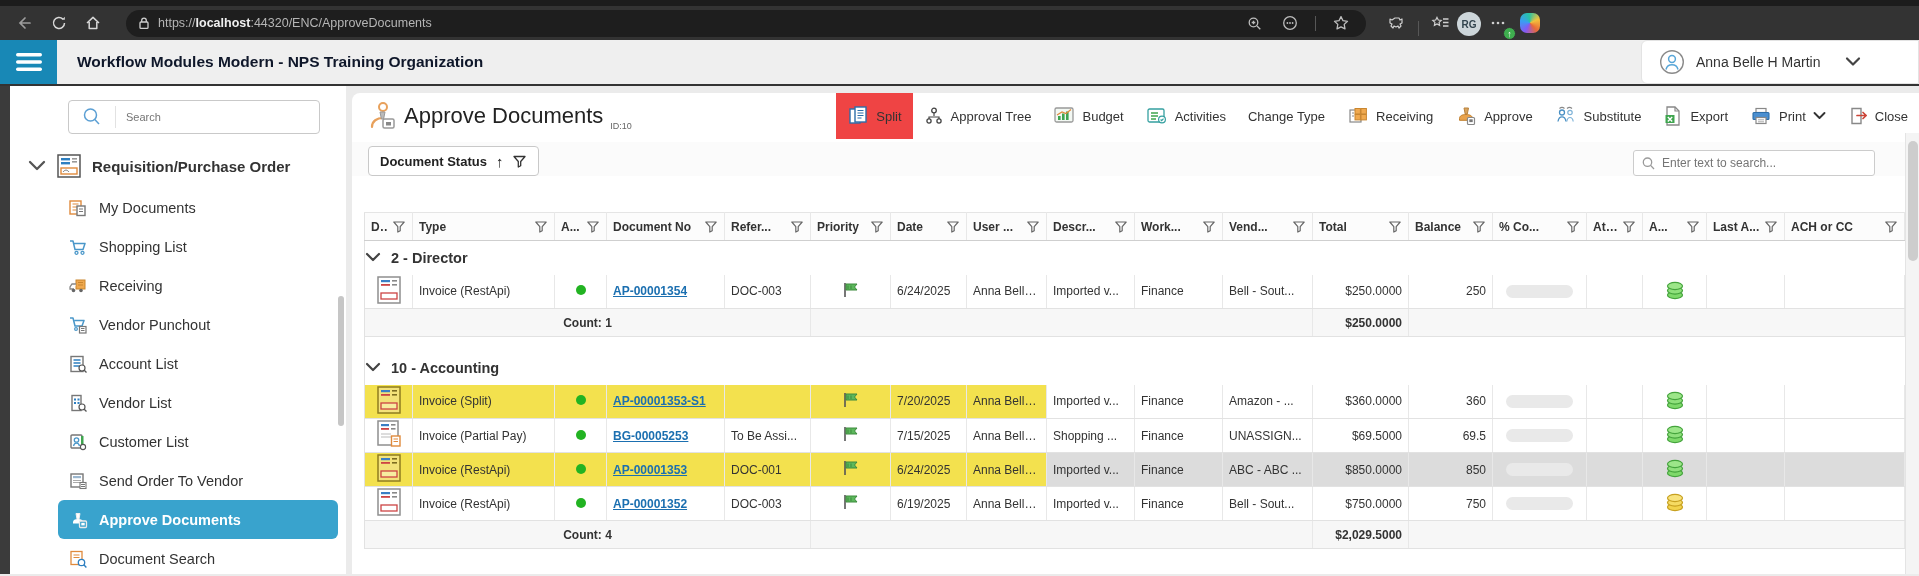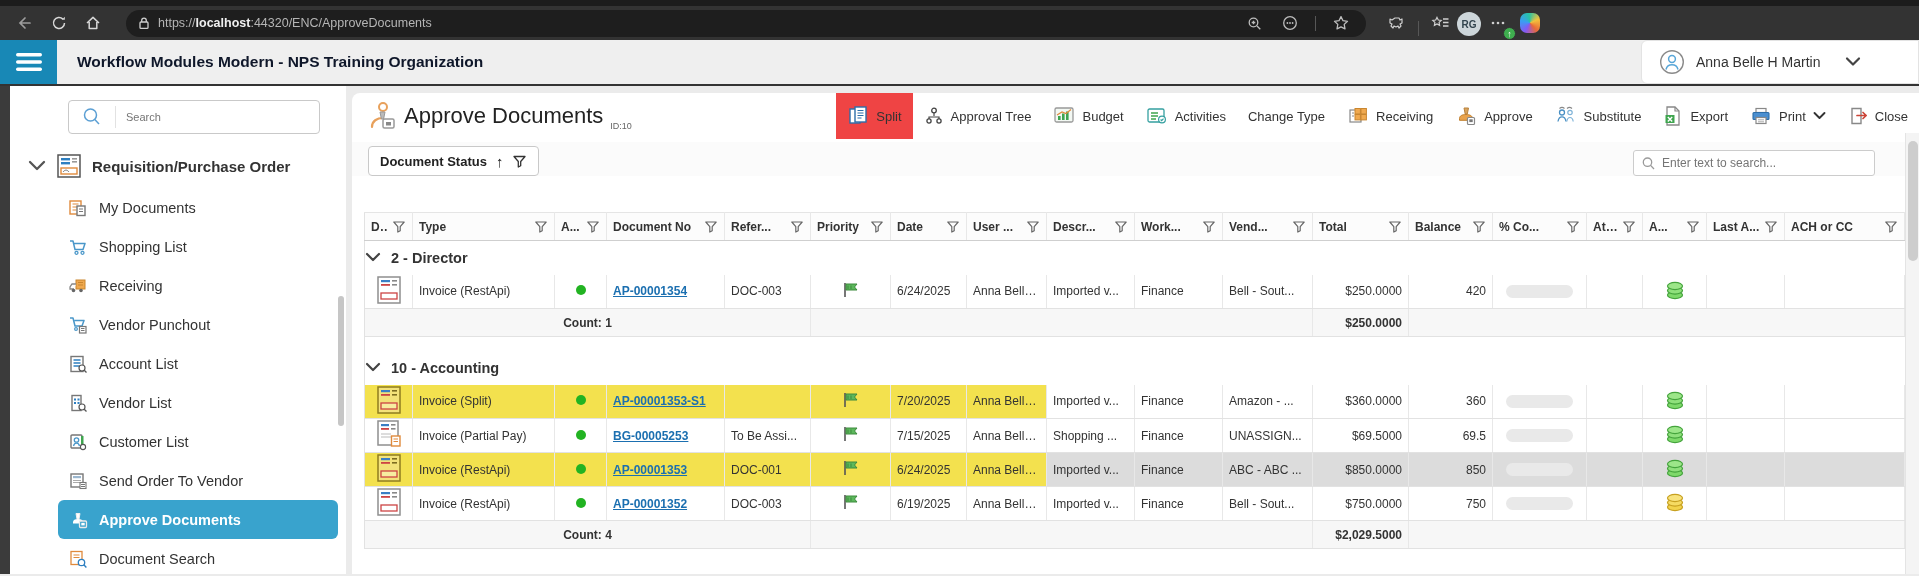--- a/index.html
+++ b/index.html
@@ -731,21 +731,21 @@
                       <path d="M5 3h11l-2.5 3 2.5 3H5z" fill="#5cb85c" stroke="#3c8a3c" stroke-width="1"></path>
                       <path d="M7 4.5v3.5M10 4.5v3.5" stroke="#3c8a3c" stroke-width="1"></path>
                     </svg>
                   </span></td>
                 <td>6/24/2025</td>
                 <td>Anna Belle...</td>
                 <td>Imported v...</td>
                 <td>Finance</td>
                 <td>Bell - Sout...</td>
                 <td class="num">$250.0000</td>
-                <td class="num">420</td>
+                <td class="num">250</td>
                 <td>
                   <div class="pill"></div>
                 </td>
                 <td></td>
                 <td class="center"><span class="ic">
                     <svg width="24" height="24">
                       <ellipse cx="12" cy="17" rx="7.5" ry="3.6" fill="#7ed96a" stroke="#44a33c" stroke-width="1.2"></ellipse>
                       <ellipse cx="12" cy="12.5" rx="7.5" ry="3.6" fill="#8fe07c" stroke="#44a33c" stroke-width="1.2"></ellipse>
                       <ellipse cx="12" cy="8" rx="7.5" ry="3.6" fill="#9ce689" stroke="#44a33c" stroke-width="1.2"></ellipse>
                     </svg>

